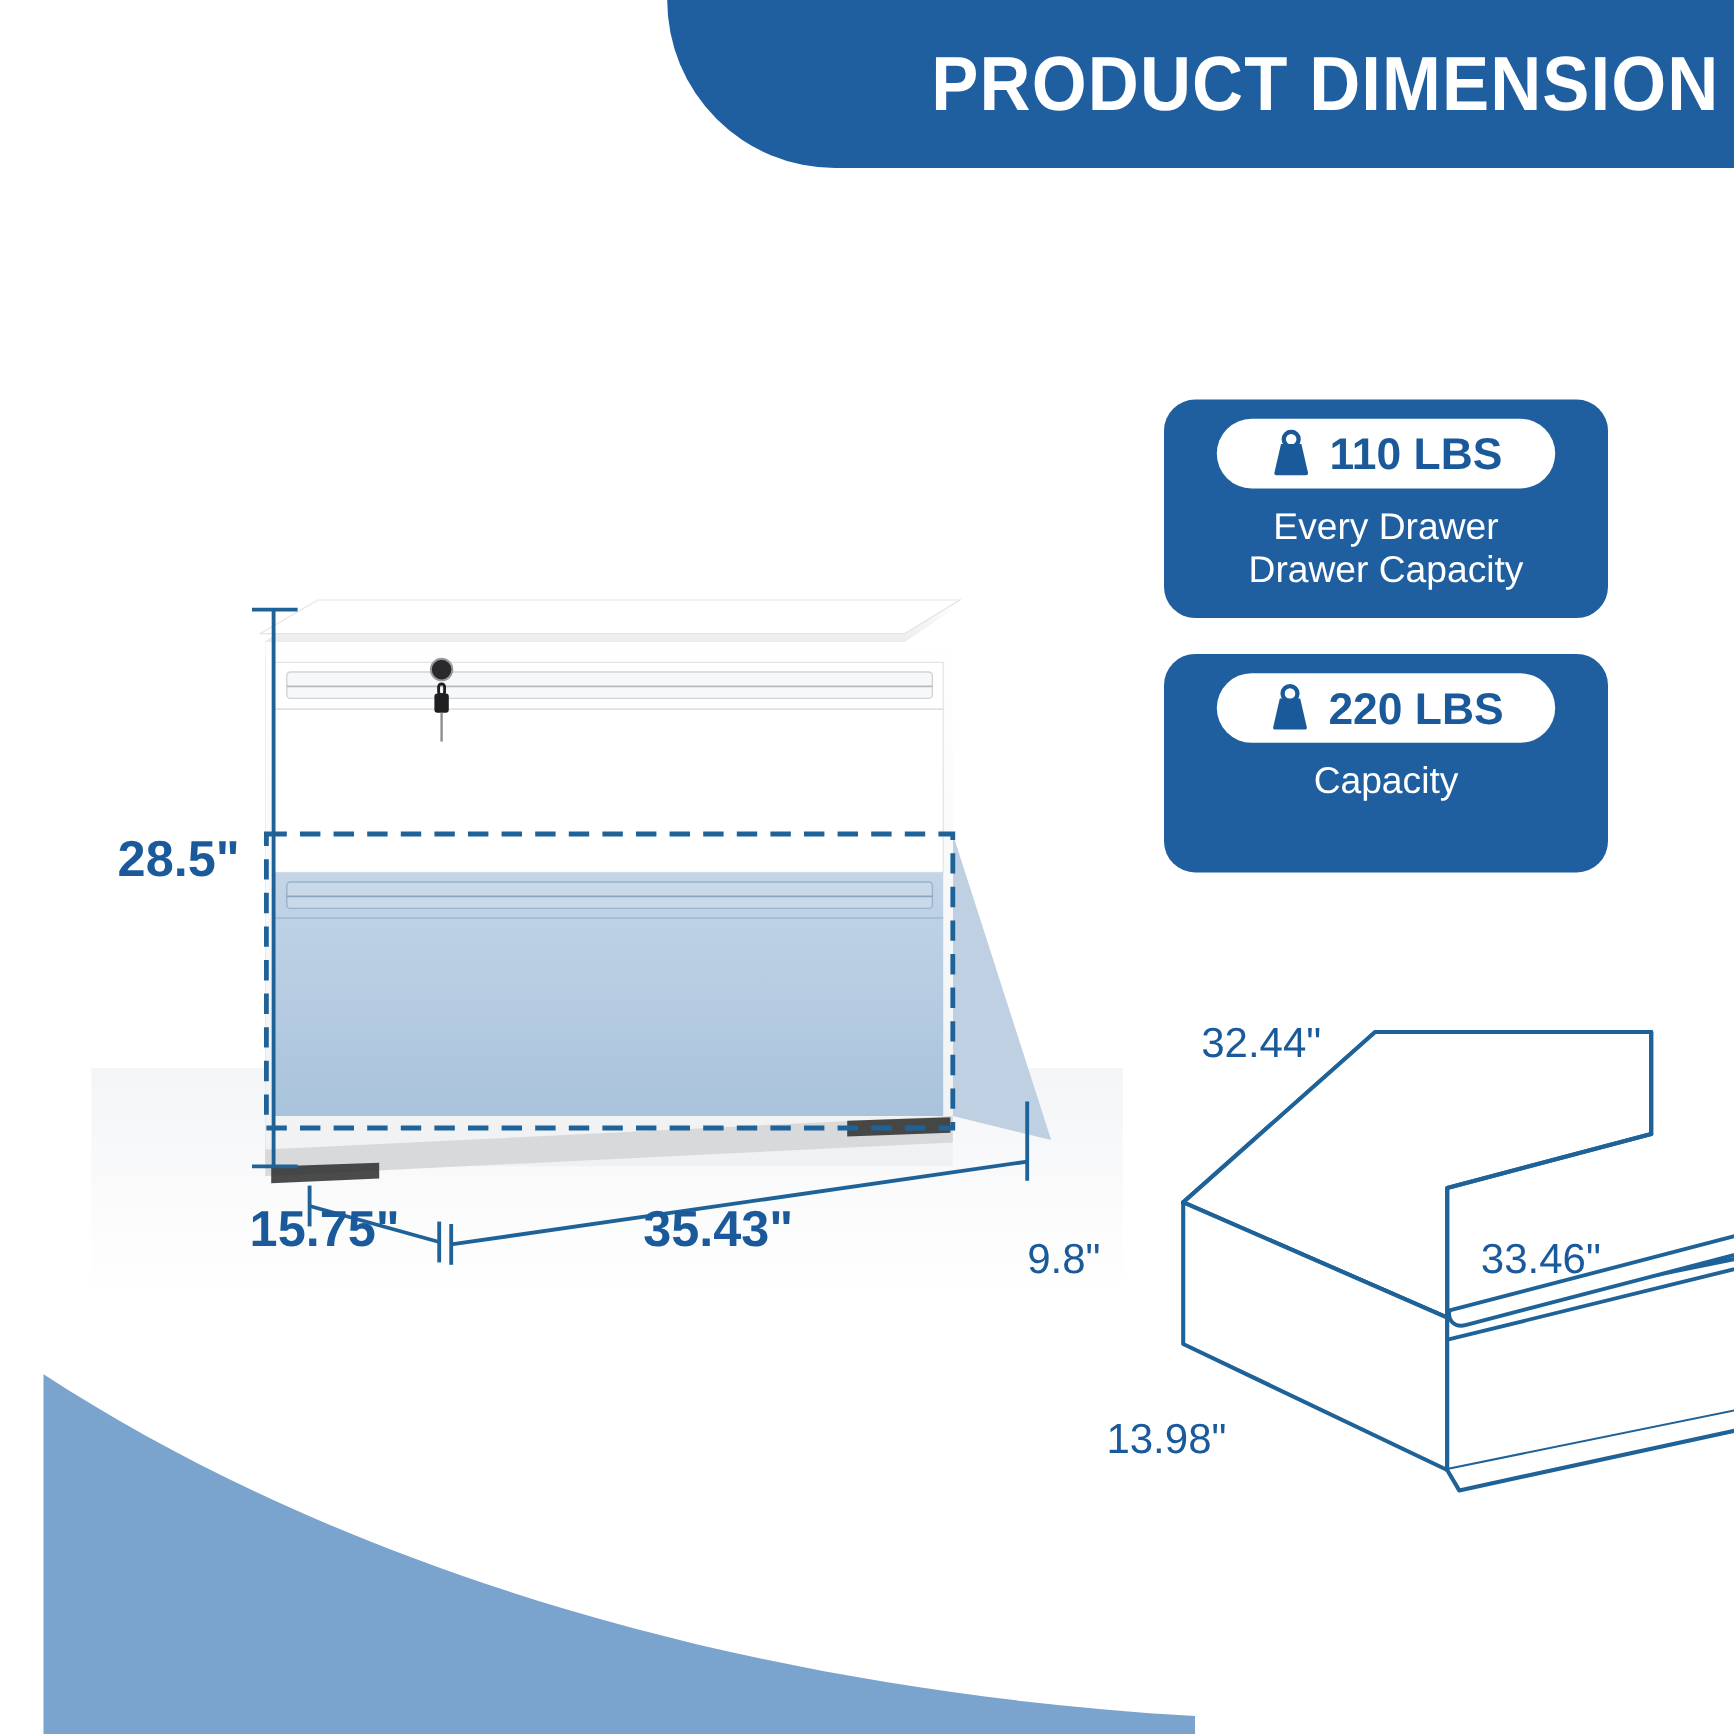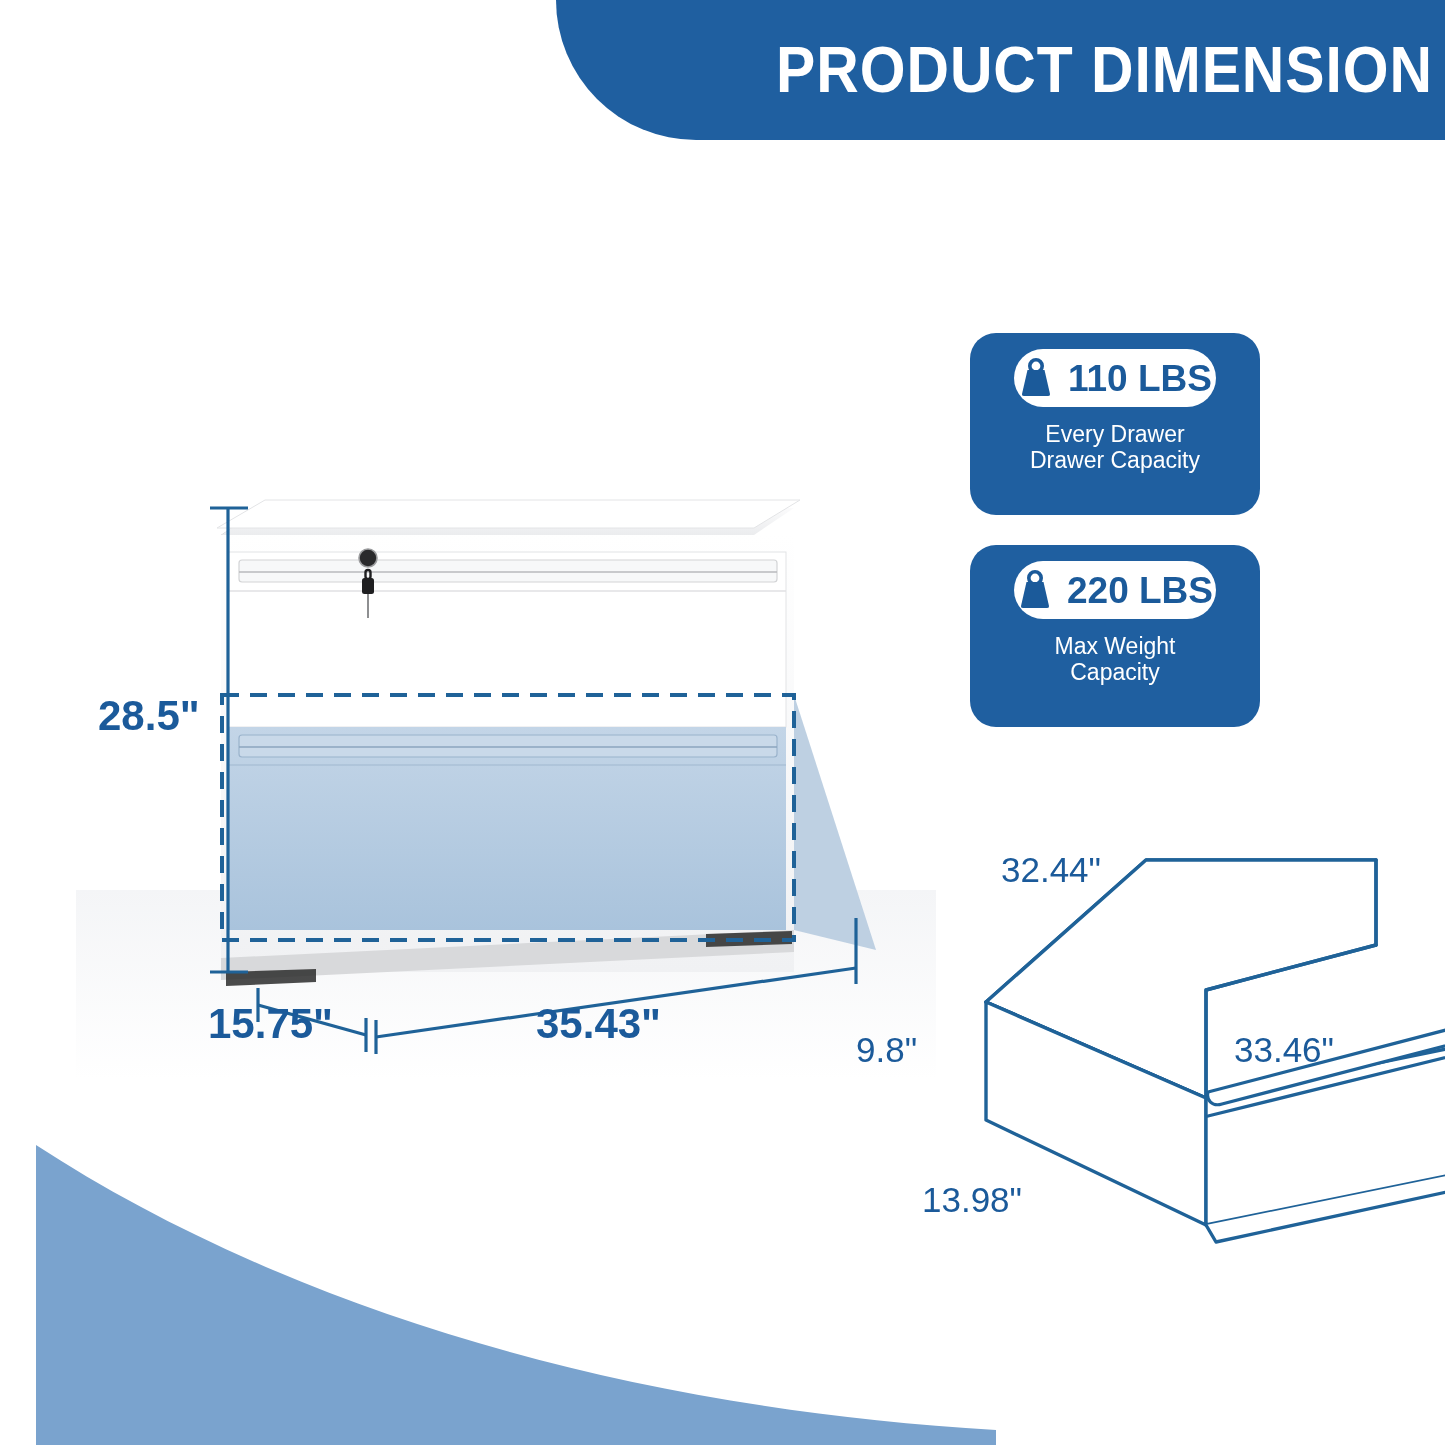--- a/index.html
+++ b/index.html
@@ -52,21 +52,21 @@
     width: 960px;
     height: 300px;
     pointer-events: none;
   }
 
   
   .badge {
     position: absolute;
     background: #1f5fa0;
     border-radius: 26px;
-    width: 290px;
+    width: 370px;
     box-sizing: border-box;
     padding: 16px 22px 11px 22px;
   }
   #badge-drawer { left: 934px; top: 333px; height: 182px; }
   #badge-max    { left: 934px; top: 545px; height: 182px; border-radius: 26px; }
 
   .badge-pill {
     background: #ffffff;
     border-radius: 40px;
     height: 58px;
@@ -82,21 +82,21 @@
     font-weight: bold;
     letter-spacing: 0px;
     line-height: 1;
     white-space: nowrap;
   }
   .weight-icon { display: block; }
   .badge-caption {
     margin-top: 14px;
     text-align: center;
     color: #ffffff;
-    font-size: 23px;
+    font-size: 31px;
     line-height: 1.15;
     font-weight: normal;
   }
   .badge-caption span { display: block; }
 
   
   #cabinet-figure {
     position: absolute;
     left: 40px;
     top: 460px;
@@ -287,18 +287,17 @@
 
   <div class="badge" id="badge-max">
     <div class="badge-pill">
       <svg class="weight-icon" width="36" height="40" viewBox="0 0 36 40" aria-hidden="true">
         <circle cx="18" cy="8" r="6.2" fill="none" stroke="#1b5a9a" stroke-width="3.6"></circle>
         <path d="M9.5,12 L26.5,12 L32,36 Q32.4,38 30.2,38 L5.8,38 Q3.6,38 4,36 Z" fill="#1b5a9a"></path>
       </svg>
       <span class="badge-pill-value">220 LBS</span>
     </div>
     <div class="badge-caption">
-      <span>Max Weight</span>
       <span>Capacity</span>
     </div>
   </div>
 
 </div>
 
 </body></html>

